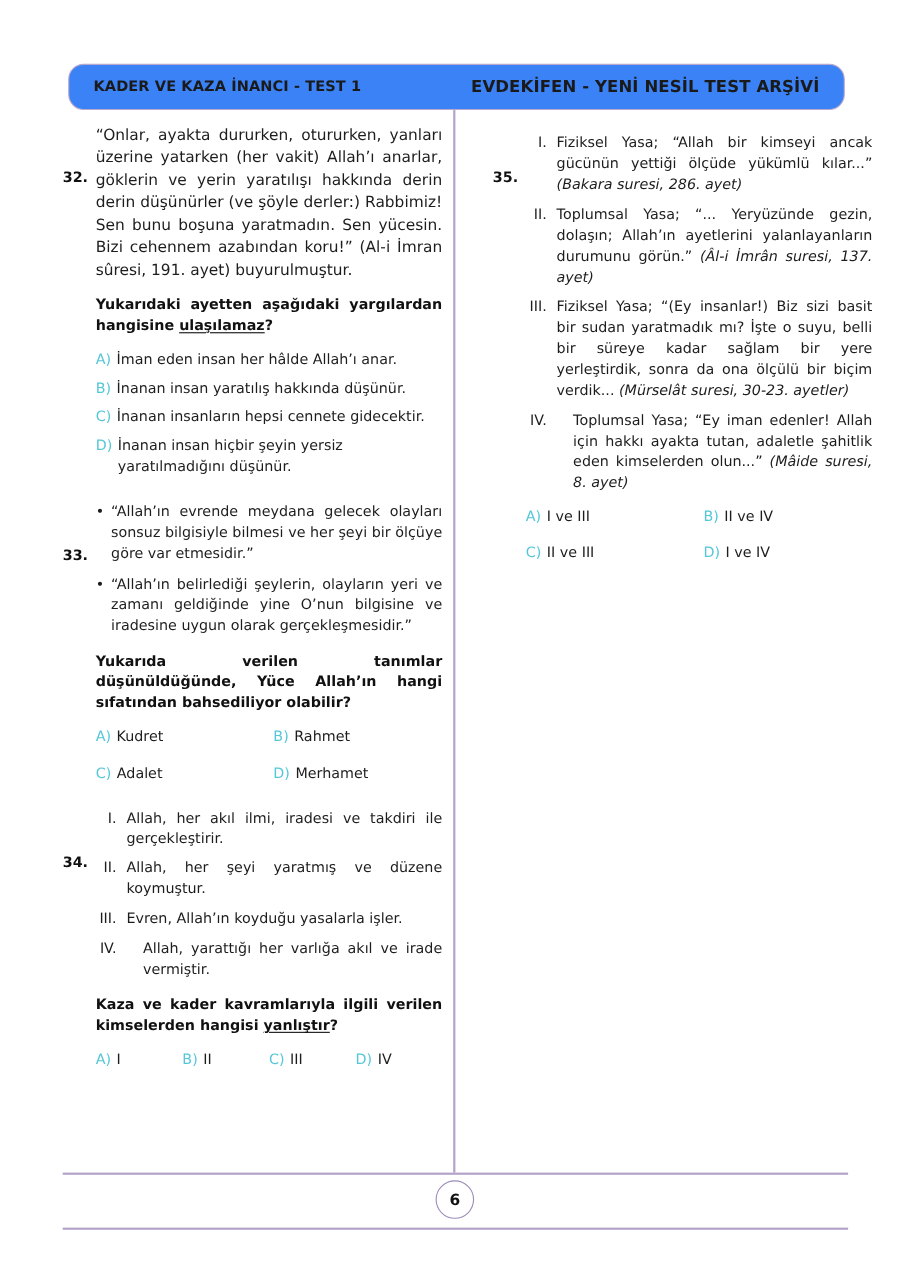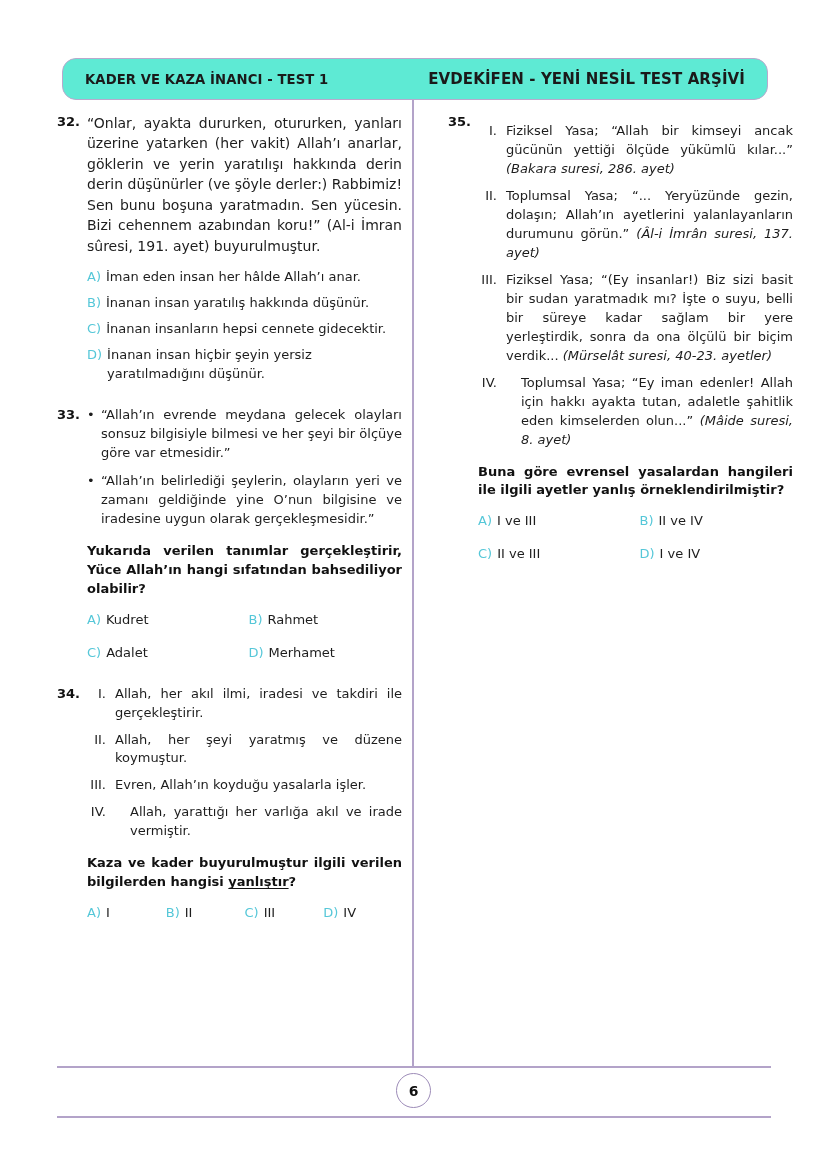--- a/index.html
+++ b/index.html
@@ -26,21 +26,21 @@
     top: 58px;
     width: 706px;
     height: 42px;
     border: 1.6px solid #b9a8cd;
     border-radius: 14px;
     box-sizing: border-box;
     display: flex;
     align-items: center;
     justify-content: space-between;
     padding: 0 22px;
-    background: #5eead4;
+    background: #3b82f6;
   }
   .header-title {
     font-size: 13.2px;
     font-weight: bold;
     color: #1a1a1a;
     letter-spacing: 0.1px;
     white-space: nowrap;
   }
   .header-brand {
     font-size: 15px;
@@ -82,20 +82,21 @@
     display: flex;
     align-items: flex-start;
   }
   .q-num {
     flex: 0 0 30px;
     font-size: 13px;
     font-weight: bold;
     color: #111;
     line-height: 1.45;
     padding-top: 0px;
+    margin-top: 40px;
   }
   .q-body {
     flex: 1 1 auto;
     min-width: 0;
   }
   .passage {
     font-size: 14px;
     line-height: 1.46;
     color: #1d1d1d;
     text-align: justify;
@@ -226,20 +227,21 @@
 
   <div class="columns">
 
     <div class="col col-left">
 
       <div class="q">
         <div class="q-row">
           <div class="q-num">32.</div>
           <div class="q-body">
             <p class="passage">“Onlar, ayakta dururken, otururken, yanları üzerine yatarken (her vakit) Allah’ı anarlar, göklerin ve yerin yaratılışı hakkında derin derin düşünürler (ve şöyle derler:) Rabbimiz! Sen bunu boşuna yaratmadın. Sen yücesin. Bizi cehennem azabından koru!” (Al-i İmran sûresi, 191. ayet) buyurulmuştur.</p>
+            <p class="stem"><span>Yukarıdaki ayetten aşağıdaki yargılardan hangisine </span><u>ulaşılamaz</u><span>?</span></p>
             <div class="opts opts-stack">
               <div class="opt">
                 <span class="olet">A)</span>
                 <span class="otext">İman eden insan her hâlde Allah’ı anar.</span>
               </div>
               <div class="opt">
                 <span class="olet">B)</span>
                 <span class="otext">İnanan insan yaratılış hakkında düşünür.</span>
               </div>
               <div class="opt">
@@ -264,21 +266,21 @@
             <ul class="blist">
               <li>
                 <span class="bmark">•</span>
                 <span class="btext">“Allah’ın evrende meydana gelecek olayları sonsuz bilgisiyle bilmesi ve her şeyi bir ölçüye göre var etmesidir.”</span>
               </li>
               <li>
                 <span class="bmark">•</span>
                 <span class="btext">“Allah’ın belirlediği şeylerin, olayların yeri ve zamanı geldiğinde yine O’nun bilgisine ve iradesine uygun olarak gerçekleşmesidir.”</span>
               </li>
             </ul>
-            <p class="stem">Yukarıda verilen tanımlar gerçekleştirir, Yüce Allah’ın hangi sıfatından bahsediliyor olabilir?</p>
+            <p class="stem">Yukarıda verilen tanımlar düşünüldüğünde, Yüce Allah’ın hangi sıfatından bahsediliyor olabilir?</p>
             <div class="opts opts-grid2">
               <div class="opt">
                 <span class="olet">A)</span>
                 <span class="otext">Kudret</span>
               </div>
               <div class="opt">
                 <span class="olet">B)</span>
                 <span class="otext">Rahmet</span>
               </div>
               <div class="opt">
@@ -311,21 +313,21 @@
               </li>
               <li>
                 <span class="rmark">III.</span>
                 <span class="rtext">Evren, Allah’ın koyduğu yasalarla işler.</span>
               </li>
               <li>
                 <span class="rmark">IV.</span>
                 <span class="rtext">Allah, yarattığı her varlığa akıl ve irade vermiştir.</span>
               </li>
             </ul>
-            <p class="stem"><span>Kaza ve kader buyurulmuştur ilgili verilen bilgilerden hangisi </span><u>yanlıştır</u><span>?</span></p>
+            <p class="stem"><span>Kaza ve kader kavramlarıyla ilgili verilen kimselerden hangisi </span><u>yanlıştır</u><span>?</span></p>
             <div class="opts opts-row4">
               <div class="opt">
                 <span class="olet">A)</span>
                 <span class="otext">I</span>
               </div>
               <div class="opt">
                 <span class="olet">B)</span>
                 <span class="otext">II</span>
               </div>
               <div class="opt">
@@ -353,28 +355,27 @@
               <li>
                 <span class="rmark">I.</span>
                 <span class="rtext"><span>Fiziksel Yasa; “Allah bir kimseyi ancak gücünün yettiği ölçüde yükümlü kılar...” </span><span class="src">(Bakara suresi, 286. ayet)</span></span>
               </li>
               <li>
                 <span class="rmark">II.</span>
                 <span class="rtext"><span>Toplumsal Yasa; “... Yeryüzünde gezin, dolaşın; Allah’ın ayetlerini yalanlayanların durumunu görün.” </span><span class="src">(Âl-i İmrân suresi, 137. ayet)</span></span>
               </li>
               <li>
                 <span class="rmark">III.</span>
-                <span class="rtext"><span>Fiziksel Yasa; “(Ey insanlar!) Biz sizi basit bir sudan yaratmadık mı? İşte o suyu, belli bir süreye kadar sağlam bir yere yerleştirdik, sonra da ona ölçülü bir biçim verdik... </span><span class="src">(Mürselât suresi, 40-23. ayetler)</span></span>
+                <span class="rtext"><span>Fiziksel Yasa; “(Ey insanlar!) Biz sizi basit bir sudan yaratmadık mı? İşte o suyu, belli bir süreye kadar sağlam bir yere yerleştirdik, sonra da ona ölçülü bir biçim verdik... </span><span class="src">(Mürselât suresi, 30-23. ayetler)</span></span>
               </li>
               <li>
                 <span class="rmark">IV.</span>
                 <span class="rtext"><span>Toplumsal Yasa; “Ey iman edenler! Allah için hakkı ayakta tutan, adaletle şahitlik eden kimselerden olun...” </span><span class="src">(Mâide suresi, 8. ayet)</span></span>
               </li>
             </ul>
-            <p class="stem">Buna göre evrensel yasalardan hangileri ile ilgili ayetler yanlış örneklendirilmiştir?</p>
             <div class="opts opts-grid2">
               <div class="opt">
                 <span class="olet">A)</span>
                 <span class="otext">I ve III</span>
               </div>
               <div class="opt">
                 <span class="olet">B)</span>
                 <span class="otext">II ve IV</span>
               </div>
               <div class="opt">

